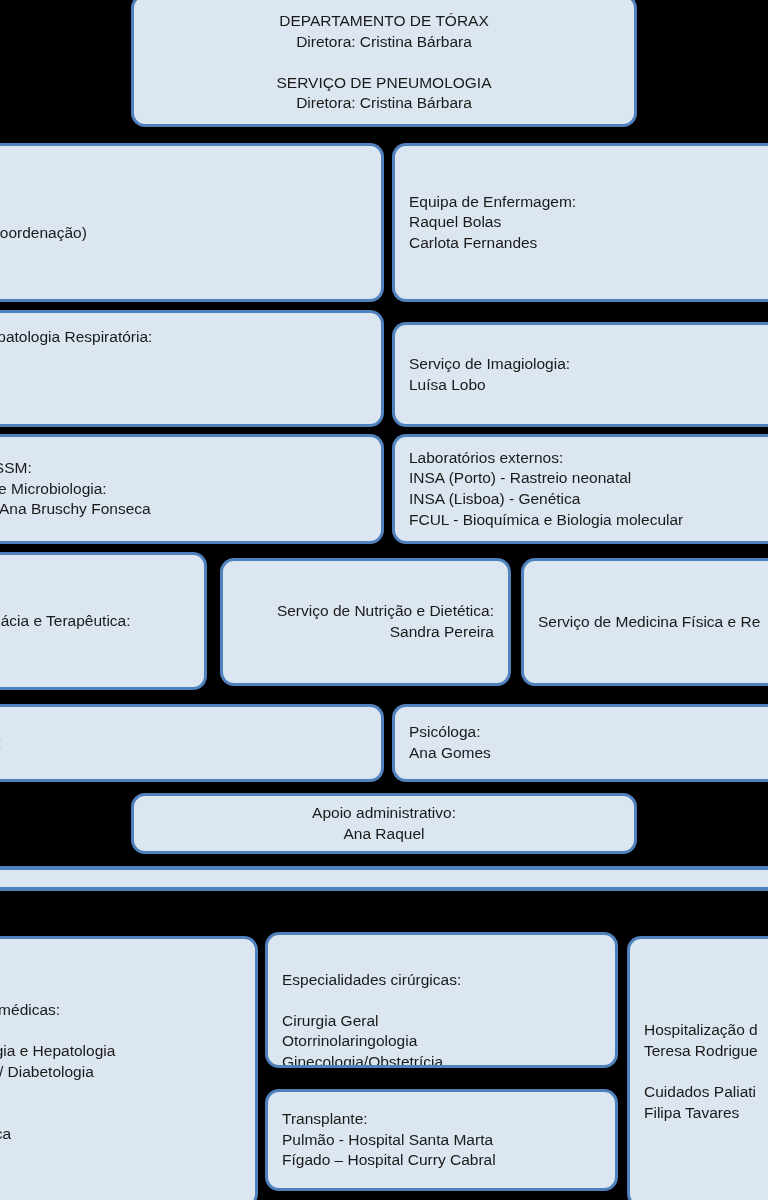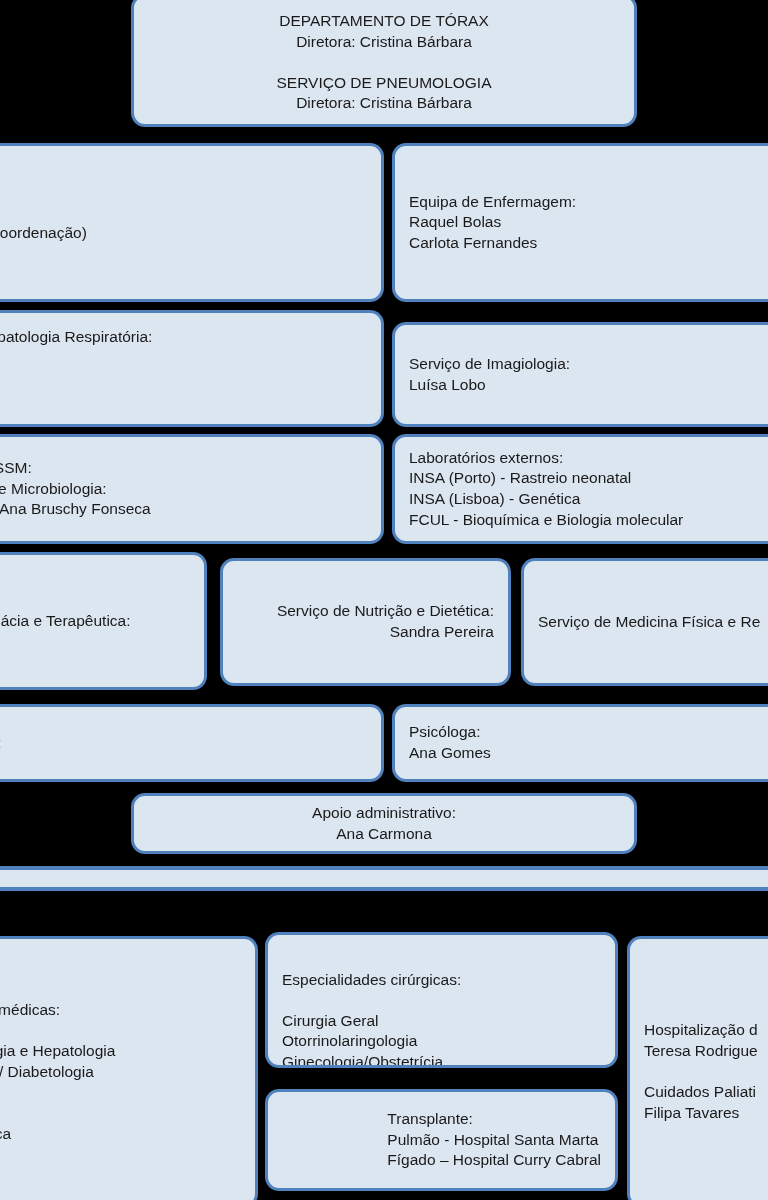--- a/index.html
+++ b/index.html
@@ -116,21 +116,21 @@
 <div class="box vcenter clip-left" style="left:-40px; top:704px; width:424px; height:78px;">
   <span class="txt">cial:</span>
 </div>
 <div class="box vcenter clip-right" style="left:392px; top:704px; width:420px; height:78px;">
   <span class="txt">Psicóloga:
 Ana Gomes</span>
 </div>
 
 <div class="box center vcenter" style="left:131px; top:793px; width:506px; height:61px;">
   <span class="txt">Apoio administrativo:
-Ana Carmona</span>
+Ana Raquel</span>
 </div>
 
 <div class="band" style="left:-10px; top:866px; width:790px; height:25px;"></div>
 
 <div class="box vcenter clip-left" style="left:-40px; top:936px; width:298px; height:272px;">
   <span class="txt">les médicas:
 
 ologia e Hepatologia
 gia / Diabetologia
 ia
@@ -140,21 +140,21 @@
 
 <div class="box" style="left:265px; top:932px; width:353px; height:136px; padding-top:14px;">
   <span class="txt">Especialidades cirúrgicas:
 
 Cirurgia Geral
 Otorrinolaringologia
 Ginecologia/Obstetrícia
 …</span>
 </div>
 
-<div class="box vcenter" style="left:265px; top:1089px; width:353px; height:102px;align-items:flex-end;">
+<div class="box vcenter" style="left:265px; top:1089px; width:353px; height:102px;">
   <span class="txt">Transplante:
 Pulmão - Hospital Santa Marta
 Fígado – Hospital Curry Cabral</span>
 </div>
 
 <div class="box vcenter clip-right" style="left:627px; top:936px; width:185px; height:272px;">
   <span class="txt">Hospitalização d
 Teresa Rodrigue
 
 Cuidados Paliati

